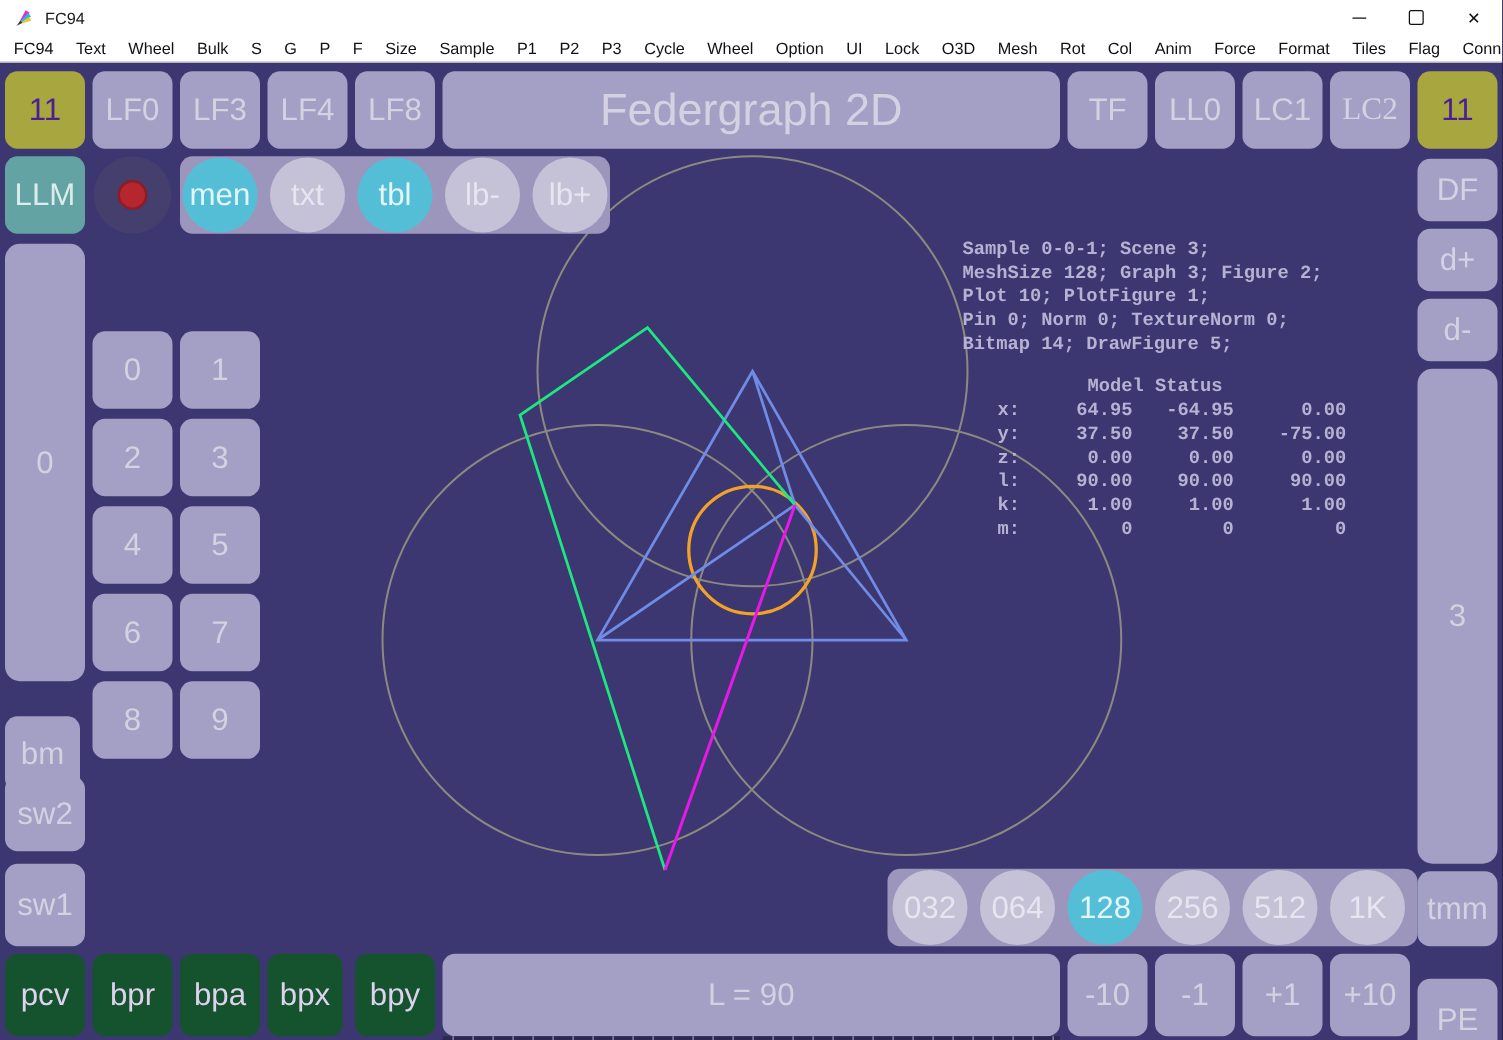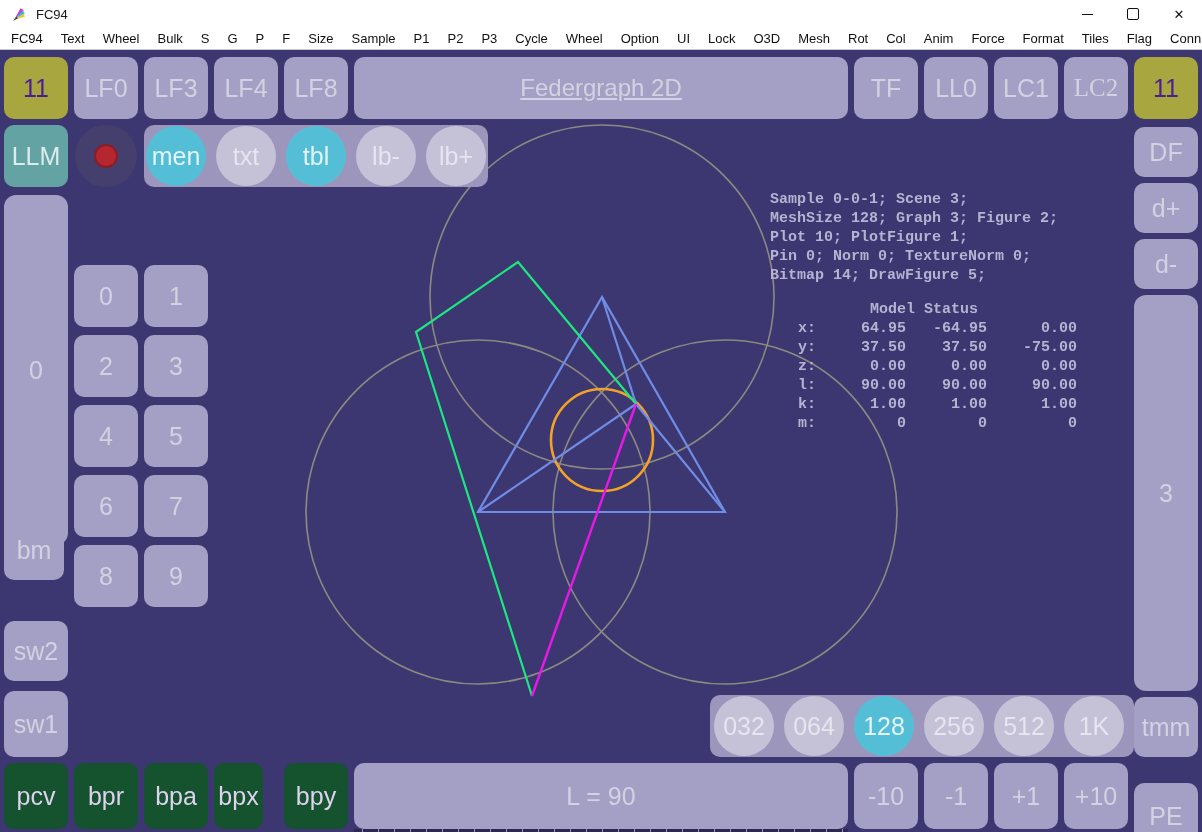--- a/index.html
+++ b/index.html
@@ -23,21 +23,21 @@
   
   .btn{position:absolute;border-radius:10px;background:#a49fc4;color:#d4d1e2;
        display:flex;align-items:center;justify-content:center;font-size:25px;box-sizing:border-box;}
   .olive{background:#a8a63e;color:#4c1d95;}
   .teal{background:#64a3a4;color:#dcebeb;}
   .purple{background:#14532d;color:#ded2ee;}
   .cyan{background:#54bed7;color:#e3f5f9;}
   .lightc{background:#c5c1d6;color:#e7e5f0;}
   .round{border-radius:50%;}
   .strip{position:absolute;background:#9c96bc;border-radius:10px;}
-  .big{font-size:24px;text-decoration:underline;}
+  .big{font-size:36px;}
   #record-button{position:absolute;border-radius:50%;background:#453f6e;
                  display:flex;align-items:center;justify-content:center;}
   #record-button i{display:block;width:20px;height:20px;border-radius:50%;background:#b5262e;border:2px solid #8c1d26;}
   
   .monoblock{position:absolute;font-family:"Liberation Mono","DejaVu Sans Mono",monospace;
              font-weight:700;font-size:15px;line-height:19px;color:#b6b2d2;}
   #model-status{white-space:pre;}
   
   #bottom-ticks{position:absolute;left:354px;top:829px;width:494px;height:3px;background:#2c2852;}
   #bottom-ticks i{position:absolute;top:0;width:1px;height:3px;background:#9a96b8;}
@@ -83,21 +83,21 @@
   <div class="btn lightc round" style="left:356px;top:126px;width:60px;height:60px;">lb-</div>
   <div class="btn lightc round" style="left:426px;top:126px;width:60px;height:60px;">lb+</div>
 
   <div class="btn" style="left:1134px;top:127px;width:64px;height:50px;">DF</div>
   <div class="btn" style="left:1134px;top:183px;width:64px;height:50px;">d+</div>
   <div class="btn" style="left:1134px;top:239px;width:64px;height:50px;">d-</div>
   <div class="btn" style="left:1134px;top:295px;width:64px;height:396px;border-radius:12px;">3</div>
   <div class="btn" style="left:1134px;top:697px;width:64px;height:60px;">tmm</div>
 
   <div class="btn" style="left:4px;top:195px;width:64px;height:350px;border-radius:12px;">0</div>
-  <div class="btn" style="left:4px;top:520px;width:60px;height:60px;">bm</div>
+  <div class="btn" style="left:4px;top:573px;width:60px;height:60px;">bm</div>
   <div class="btn" style="left:4px;top:621px;width:64px;height:60px;">sw2</div>
   <div class="btn" style="left:4px;top:691px;width:64px;height:66px;">sw1</div>
 
   <div class="btn" style="left:74px;top:265px;width:64px;height:62px;">0</div>
   <div class="btn" style="left:144px;top:265px;width:64px;height:62px;">1</div>
   <div class="btn" style="left:74px;top:335px;width:64px;height:62px;">2</div>
   <div class="btn" style="left:144px;top:335px;width:64px;height:62px;">3</div>
   <div class="btn" style="left:74px;top:405px;width:64px;height:62px;">4</div>
   <div class="btn" style="left:144px;top:405px;width:64px;height:62px;">5</div>
   <div class="btn" style="left:74px;top:475px;width:64px;height:62px;">6</div>
@@ -124,21 +124,21 @@
   <div class="btn lightc round" style="left:714px;top:696px;width:60px;height:60px;">032</div>
   <div class="btn lightc round" style="left:784px;top:696px;width:60px;height:60px;">064</div>
   <div class="btn cyan round" style="left:854px;top:696px;width:60px;height:60px;">128</div>
   <div class="btn lightc round" style="left:924px;top:696px;width:60px;height:60px;">256</div>
   <div class="btn lightc round" style="left:994px;top:696px;width:60px;height:60px;">512</div>
   <div class="btn lightc round" style="left:1064px;top:696px;width:60px;height:60px;">1K</div>
 
   <div class="btn purple" style="left:4px;top:763px;width:64px;height:66px;">pcv</div>
   <div class="btn purple" style="left:74px;top:763px;width:64px;height:66px;">bpr</div>
   <div class="btn purple" style="left:144px;top:763px;width:64px;height:66px;">bpa</div>
-  <div class="btn purple" style="left:214px;top:763px;width:49px;height:66px;">bpx</div>
+  <div class="btn purple" style="left:214px;top:763px;width:60px;height:66px;">bpx</div>
   <div class="btn purple" style="left:284px;top:763px;width:64px;height:66px;">bpy</div>
   <div class="btn" style="left:354px;top:763px;width:494px;height:66px;">L = 90</div>
   <div class="btn" style="left:854px;top:763px;width:64px;height:66px;">-10</div>
   <div class="btn" style="left:924px;top:763px;width:64px;height:66px;">-1</div>
   <div class="btn" style="left:994px;top:763px;width:64px;height:66px;">+1</div>
   <div class="btn" style="left:1064px;top:763px;width:64px;height:66px;">+10</div>
   <div class="btn" style="left:1134px;top:763px;width:64px;height:66px;margin-top:20px;">PE</div>
 
   <div id="bottom-ticks">
       <i style="left: 8px;"></i>

